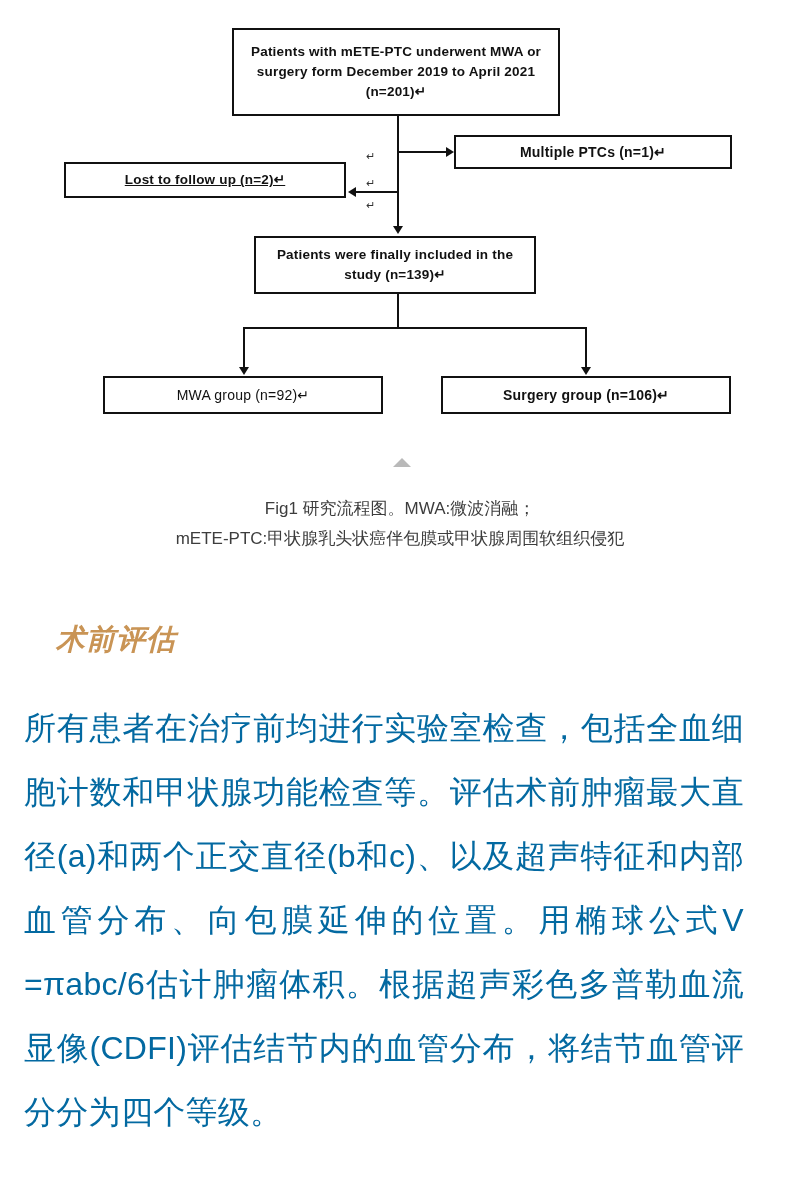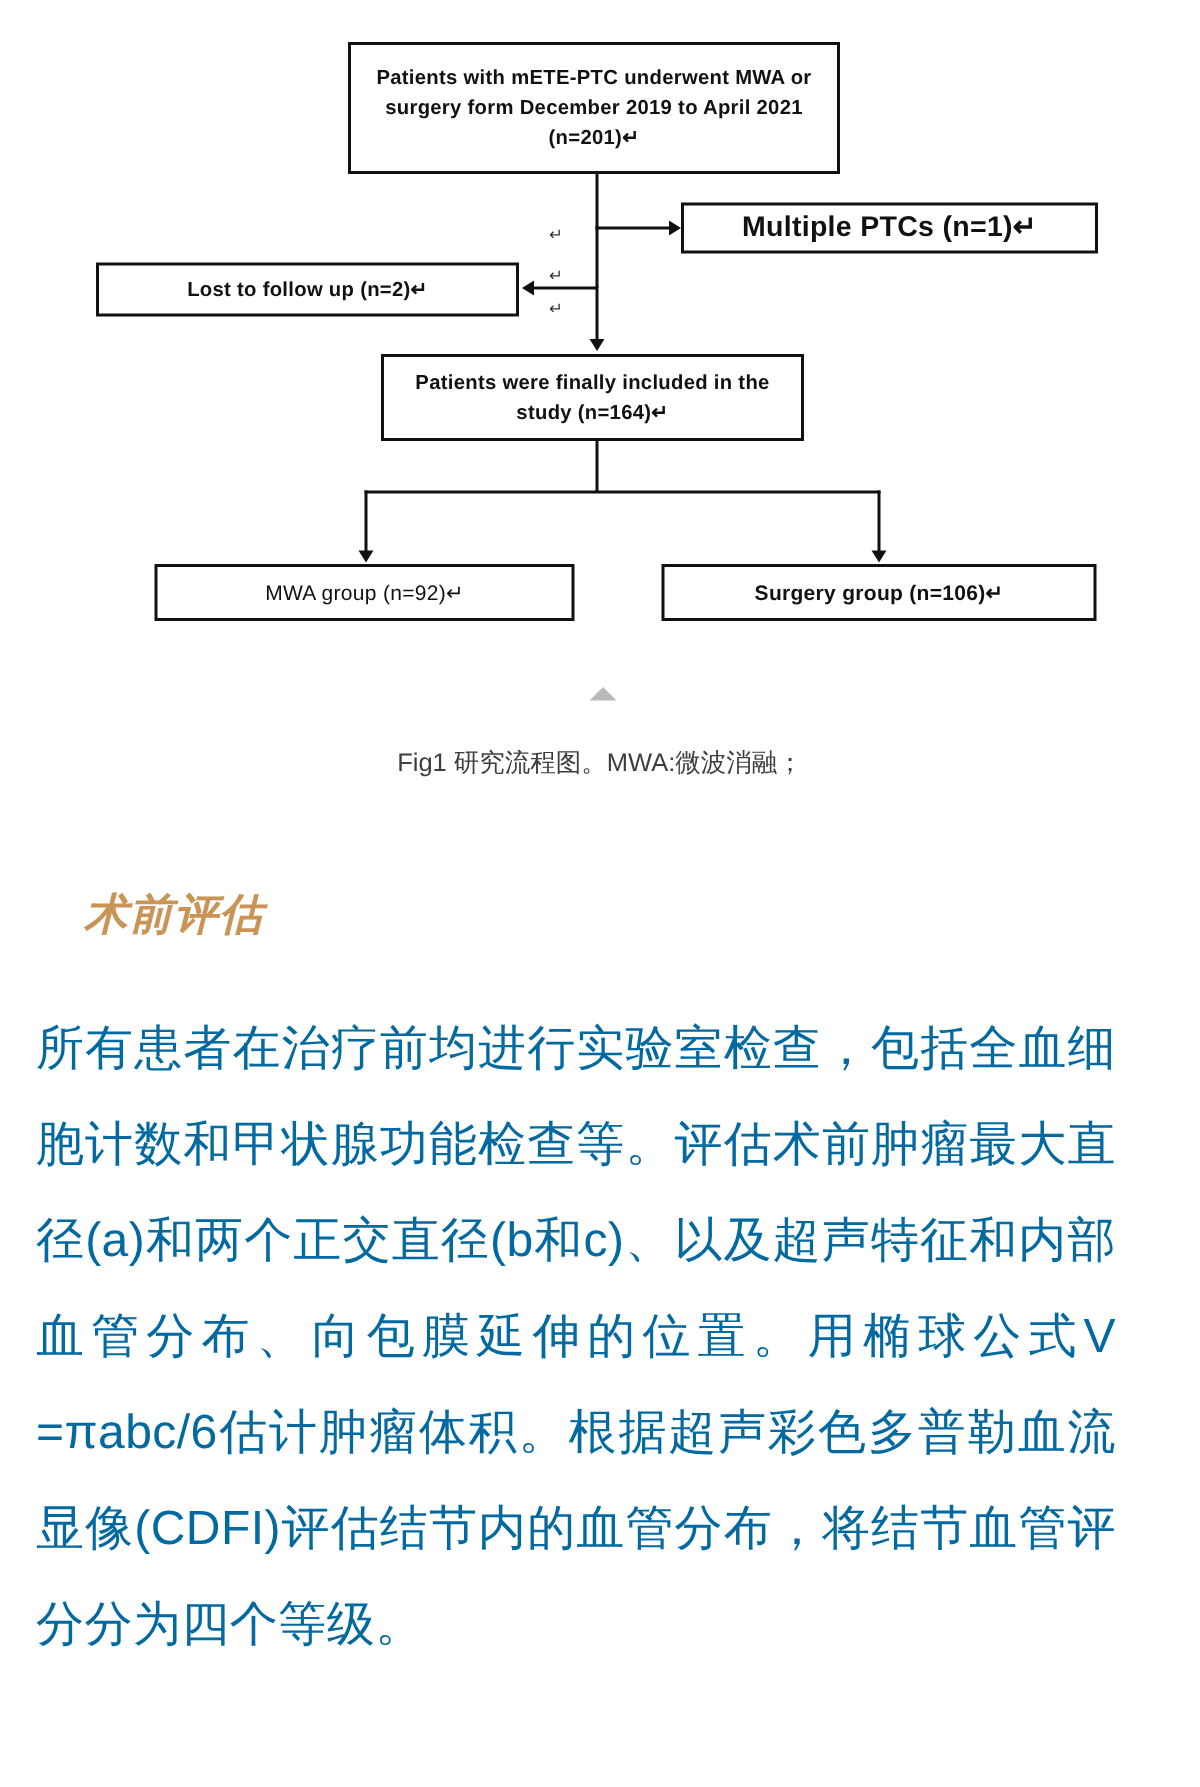--- a/index.html
+++ b/index.html
@@ -39,22 +39,22 @@
     font-weight: bold;
     font-size: 13.5px;
     line-height: 1.5;
     letter-spacing: 0.2px;
     color: #111111;
     padding: 4px 8px;
   }
   .node span { display: block; }
 
   .n-top   { left: 232px; top: 28px;  width: 328px; height: 88px; }
-  .n-mult  { left: 454px; top: 135px; width: 278px; height: 34px; font-size: 19px; justify-content: center; }
-  .n-lost  { left: 64px;  top: 175px; width: 282px; height: 36px; }
+  .n-mult  { left: 454px; top: 135px; width: 278px; height: 34px; font-size: 14px; justify-content: center; }
+  .n-lost  { left: 64px;  top: 162px; width: 282px; height: 36px; text-decoration: underline; }
   .n-incl  { left: 254px; top: 236px; width: 282px; height: 58px; }
   .n-mwa   { left: 103px; top: 376px; width: 280px; height: 38px; font-weight: normal; font-size: 14px; }
   .n-surg  { left: 441px; top: 376px; width: 290px; height: 38px; font-weight: bold; font-size: 14px; }
 
   .line {
     position: absolute;
     background: #111111;
   }
   .v { width: 2px; }
   .h { height: 2px; }
@@ -152,21 +152,21 @@
     </div>
 
     <span class="pilcrow" style="left:366px; top:150px;">↵</span>
     <span class="pilcrow" style="left:366px; top:177px;">↵</span>
     <span class="pilcrow" style="left:366px; top:199px;">↵</span>
 
     <div class="line v" style="left:397px; top:191px; height:37px;"></div>
     <div class="arrow-down" style="left:393px; top:226px;"></div>
 
     <div class="node n-incl">
-      <span>Patients were finally included in the study (n=164)↵</span>
+      <span>Patients were finally included in the study (n=139)↵</span>
     </div>
 
     <div class="line v" style="left:397px; top:294px; height:34px;"></div>
     <div class="line h" style="left:243px; top:327px; width:344px;"></div>
     <div class="line v" style="left:243px; top:327px; height:42px;"></div>
     <div class="line v" style="left:585px; top:327px; height:42px;"></div>
     <div class="arrow-down" style="left:239px; top:367px;"></div>
     <div class="arrow-down" style="left:581px; top:367px;"></div>
 
     <div class="node n-mwa">
@@ -174,19 +174,20 @@
     </div>
     <div class="node n-surg">
       <span>Surgery group (n=106)↵</span>
     </div>
 
     <div class="collapse-caret"></div>
   </div>
 
   <div class="caption">
     <div>Fig1 研究流程图。MWA:微波消融；</div>
+    <div>mETE-PTC:甲状腺乳头状癌伴包膜或甲状腺周围软组织侵犯</div>
   </div>
 
   <h2 class="section-title">术前评估</h2>
 
   <p class="body-text">所有患者在治疗前均进行实验室检查，包括全血细胞计数和甲状腺功能检查等。评估术前肿瘤最大直径(a)和两个正交直径(b和c)、以及超声特征和内部血管分布、向包膜延伸的位置。用椭球公式V =πabc/6估计肿瘤体积。根据超声彩色多普勒血流显像(CDFI)评估结节内的血管分布，将结节血管评分分为四个等级。</p>
 
 </div>
 
 </body></html>

